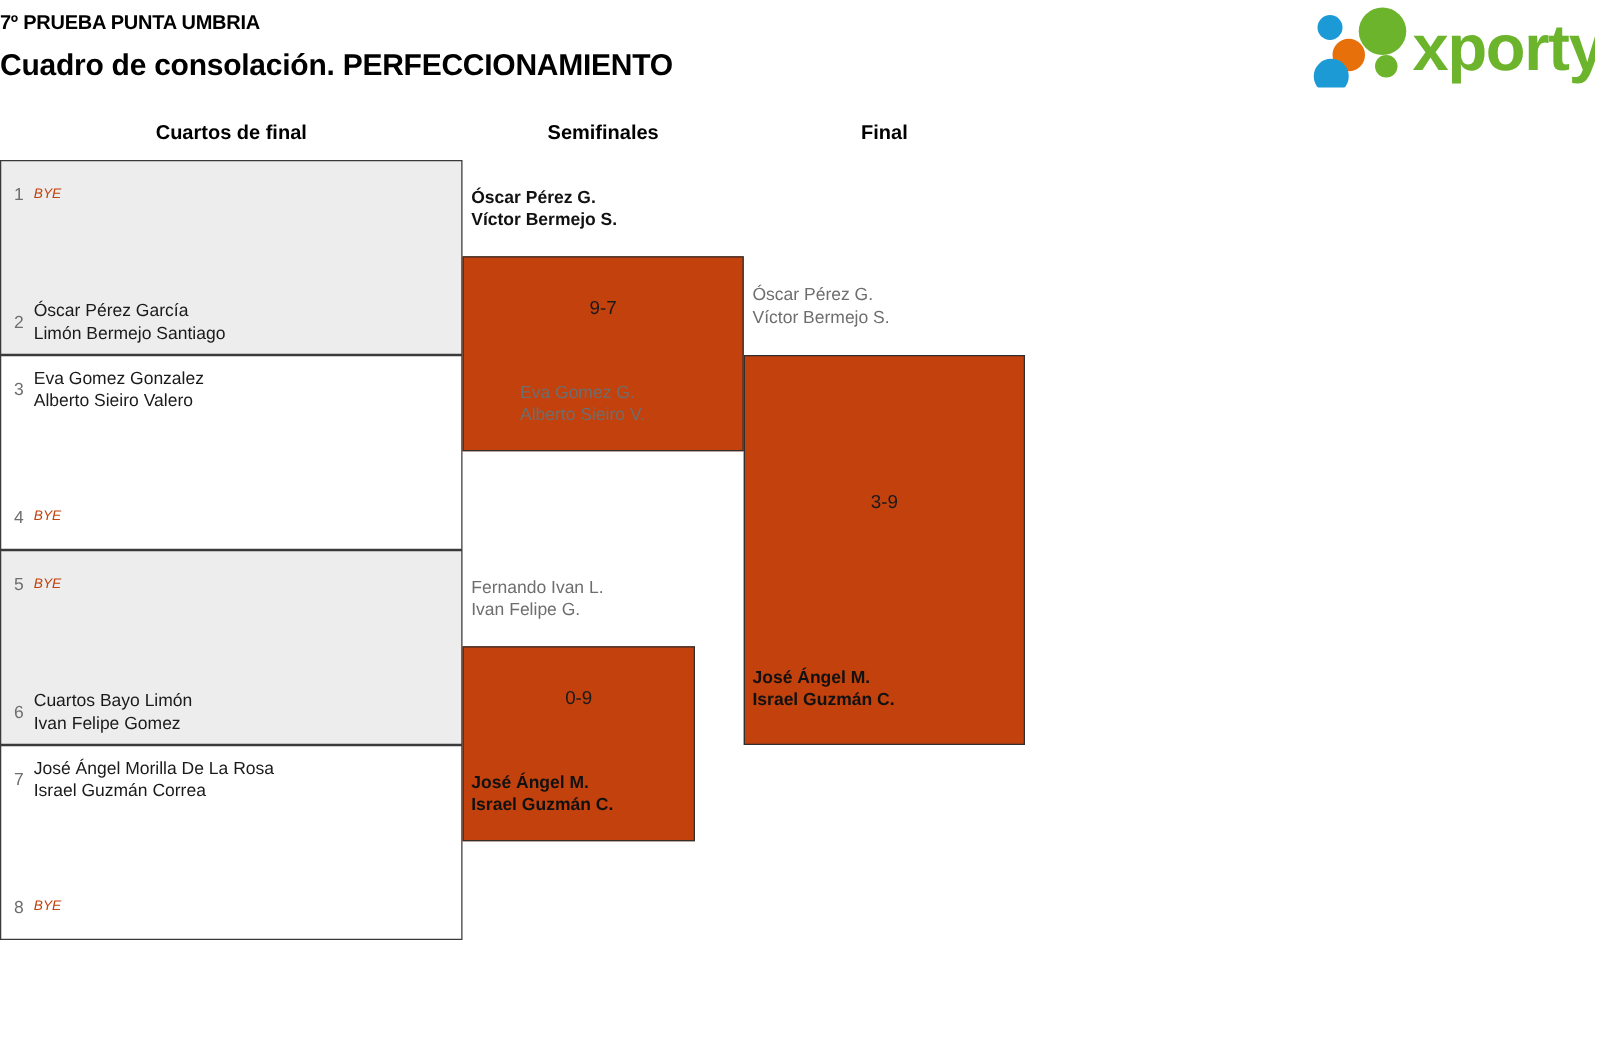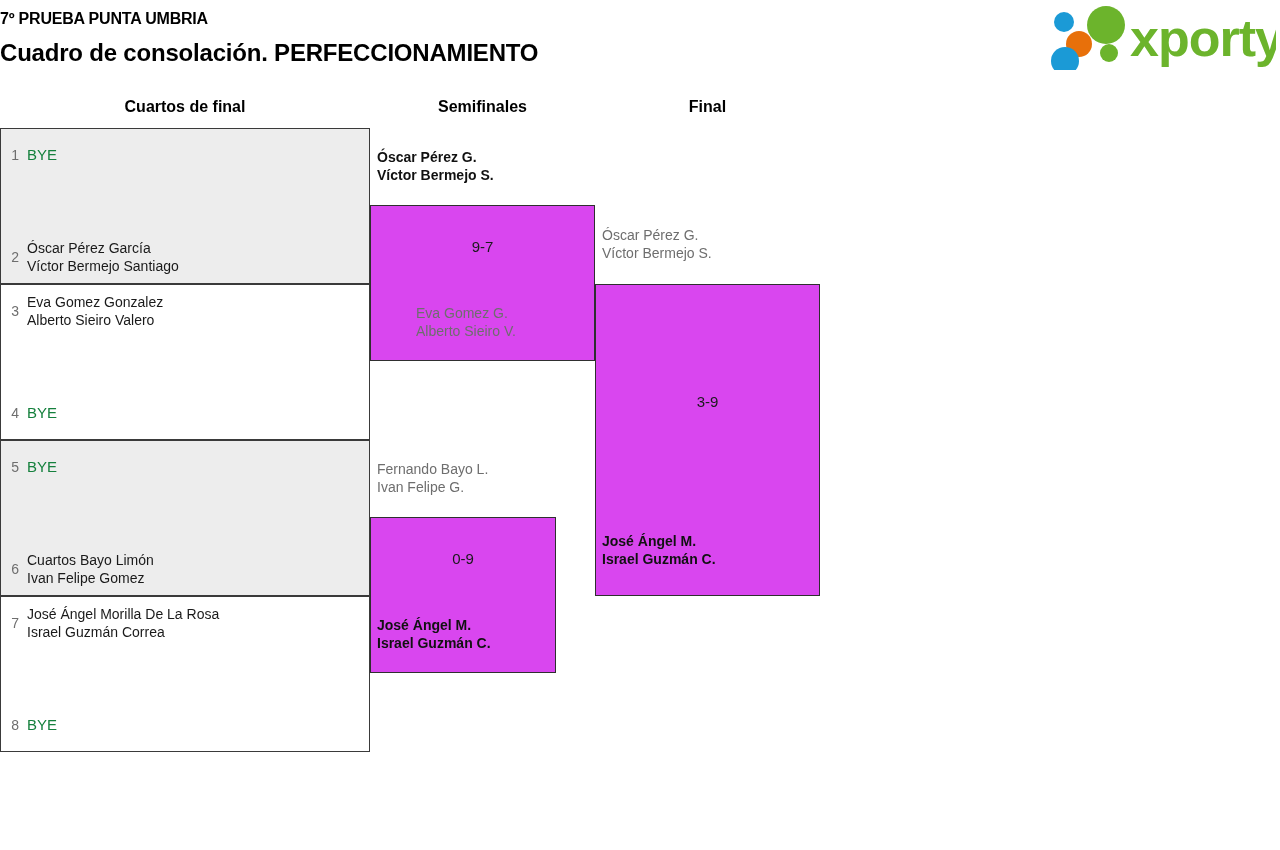--- a/index.html
+++ b/index.html
@@ -104,29 +104,30 @@
     color: #6e6e6e;
     flex: none;
   }
   .player-names {
     font-size: 14px;
     line-height: 18px;
     color: #1a1a1a;
     font-weight: normal;
   }
   .player-names.bye {
-    color: #15803d;
-    font-size: 15px;
+    color: #c2410c;
+    font-size: 11px;
+    font-style: italic;
   }
 
   
   .mbox {
     position: absolute;
     border: 1px solid #2f2f2f;
-    background: #d946ef;
+    background: #c2410c;
   }
   .score {
     position: absolute;
     left: 0;
     width: 100%;
     text-align: center;
     font-size: 15px;
     color: #1a1a1a;
   }
 
@@ -171,21 +172,21 @@
       <div class="slot" style="top:6px;">
         <span class="seed-no">1</span>
         <span class="player-names bye">
           <span>BYE</span>
         </span>
       </div>
       <div class="slot" style="top:108px;">
         <span class="seed-no">2</span>
         <span class="player-names">
           <span>Óscar Pérez García</span><br>
-          <span>Víctor Bermejo Santiago</span>
+          <span>Limón Bermejo Santiago</span>
         </span>
       </div>
     </div>
 
     <div class="r1box" style="top:284px; height:156px;">
       <div class="slot" style="top:6px;">
         <span class="seed-no">3</span>
         <span class="player-names">
           <span>Eva Gomez Gonzalez</span><br>
           <span>Alberto Sieiro Valero</span>
@@ -239,21 +240,21 @@
     <div class="mbox" style="left:370px; top:205px; width:225px; height:156px;">
       <div class="score" style="top:32px;">9-7</div>
     </div>
 
     <div class="nlabel lose" style="left:377px; top:304px;margin-left:39px;">
       <span>Eva Gomez G.</span><br>
       <span>Alberto Sieiro V.</span>
     </div>
 
     <div class="nlabel lose" style="left:377px; top:460px;">
-      <span>Fernando Bayo L.</span><br>
+      <span>Fernando Ivan L.</span><br>
       <span>Ivan Felipe G.</span>
     </div>
 
     <div class="mbox" style="left:370px; top:517px; width:186px; height:156px;">
       <div class="score" style="top:32px;">0-9</div>
     </div>
 
     <div class="nlabel win" style="left:377px; top:616px;">
       <span>José Ángel M.</span><br>
       <span>Israel Guzmán C.</span>

